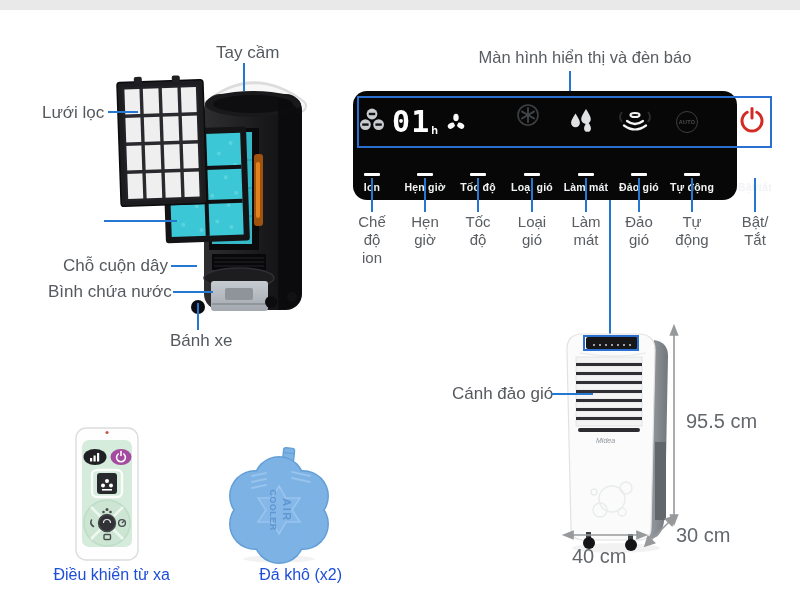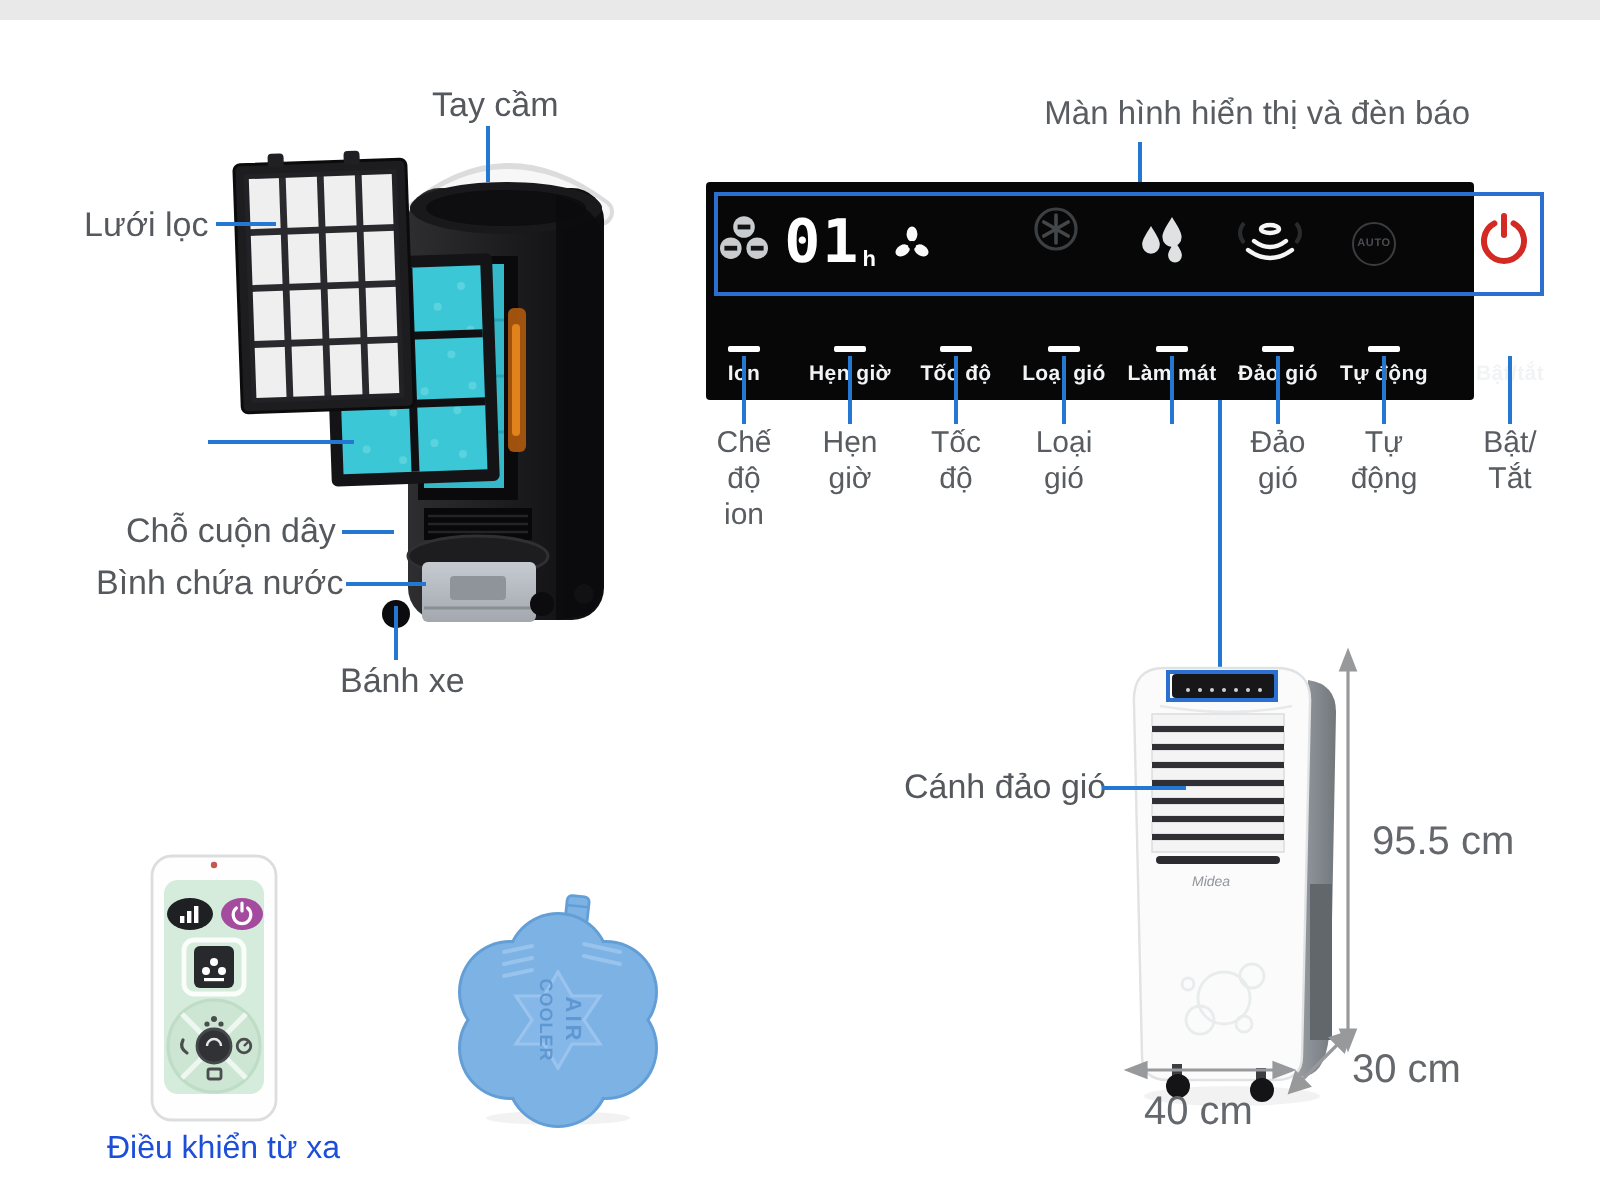--- a/index.html
+++ b/index.html
@@ -8,36 +8,36 @@
     position:relative; width:800px; height:600px; background:#ffffff;
     overflow:hidden; margin:10px auto;
   }
   .lbl { position:absolute; color:#55595e; font-size:17px; white-space:nowrap; }
   .dim-lbl { position:absolute; color:#64686c; font-size:20px; white-space:nowrap; }
   .lead-h { position:absolute; height:2px; background:#2478d1; }
   .lead-v { position:absolute; width:2px; background:#2478d1; }
 
   
   .panel { position:absolute; left:353px; top:81px; width:384px; height:109px;
-           background:#070708; border-radius:2px; }
+           background:#070708; border-radius:14px; }
   .disp-border { position:absolute; left:4px; top:5px; width:415px; height:52px;
            border:2px solid #2b6fd0; }
   .picon { position:absolute; transform:translate(-50%,-50%); top:31px; }
   .pdash { position:absolute; width:16px; height:3px; background:#ffffff; top:82px;
            transform:translateX(-50%); border-radius:1px; }
   .plabel { position:absolute; color:#f2f3f4; font-size:10.5px; font-weight:bold;
            top:90px; transform:translateX(-50%); white-space:nowrap; letter-spacing:.2px; }
   .caption { position:absolute; top:203px; width:56px; transform:translateX(-50%);
            text-align:center; color:#595d61; font-size:15px; line-height:1.2;
            white-space:pre-line; }
   .timer { display:flex; align-items:flex-end; color:#fff; }
   .timer .digits { font-family:"DejaVu Sans Mono", monospace; font-weight:bold;
            font-size:30px; line-height:28px; letter-spacing:1px; }
   .timer .unit { font-size:11px; line-height:11px; margin-left:1px; font-weight:bold; }
-  .panel-title { position:absolute; left:435px; top:38px; width:300px; text-align:right;
+  .panel-title { position:absolute; left:435px; top:38px; width:300px; text-align:center;
            color:#595d61; font-size:16.5px; }
   .auto-glyph { width:22px; height:22px; border:1.6px solid #3a3d40; border-radius:50%;
            color:#4a4d50; font-size:5.5px; font-weight:bold; display:flex;
            align-items:center; justify-content:center; letter-spacing:.3px; }
   .hl-box { position:absolute; border:2px solid #2b6fd0; }
   .bottom-lbl { position:absolute; color:#1d4ed8; font-size:16px; text-align:right; }
 </style>
 </head>
 <body>
 
@@ -259,20 +259,22 @@
 
   <div class="caption" style="left:372px">Chế
 độ
 ion</div>
   <div class="caption" style="left:425px">Hẹn
 giờ</div>
   <div class="caption" style="left:478px">Tốc
 độ</div>
   <div class="caption" style="left:532px">Loại
 gió</div>
+  <div class="caption" style="left:586px">Làm
+mát</div>
   <div class="caption" style="left:639px">Đảo
 gió</div>
   <div class="caption" style="left:692px">Tự
 động</div>
   <div class="caption" style="left:755px">Bật/
 Tắt</div>
 
   <div class="lead-v" style="left:609px;top:190px;height:136px"></div>
 
   <svg style="position:absolute;left:556px;top:314px" width="130" height="236" viewBox="0 0 130 236">
@@ -440,14 +442,15 @@
       <line x1="70" y1="26" x2="88" y2="30"></line>
         <line x1="70" y1="32" x2="88" y2="36"></line>
     </g>
     <g transform="rotate(90 57 64)" fill="#5e97d1" font-weight="bold" text-anchor="middle">
       <text x="57" y="60" font-size="11" letter-spacing="1.5">AIR</text>
       <text x="57" y="73" font-size="9" letter-spacing="0.5">COOLER</text>
     </g>
   </svg>
 
   <div class="bottom-lbl" style="left:30px;top:556px;width:140px">Điều khiển từ xa</div>
+  <div class="bottom-lbl" style="left:222px;top:556px;width:120px">Đá khô (x2)</div>
 
 </div>
 
 </body></html>

